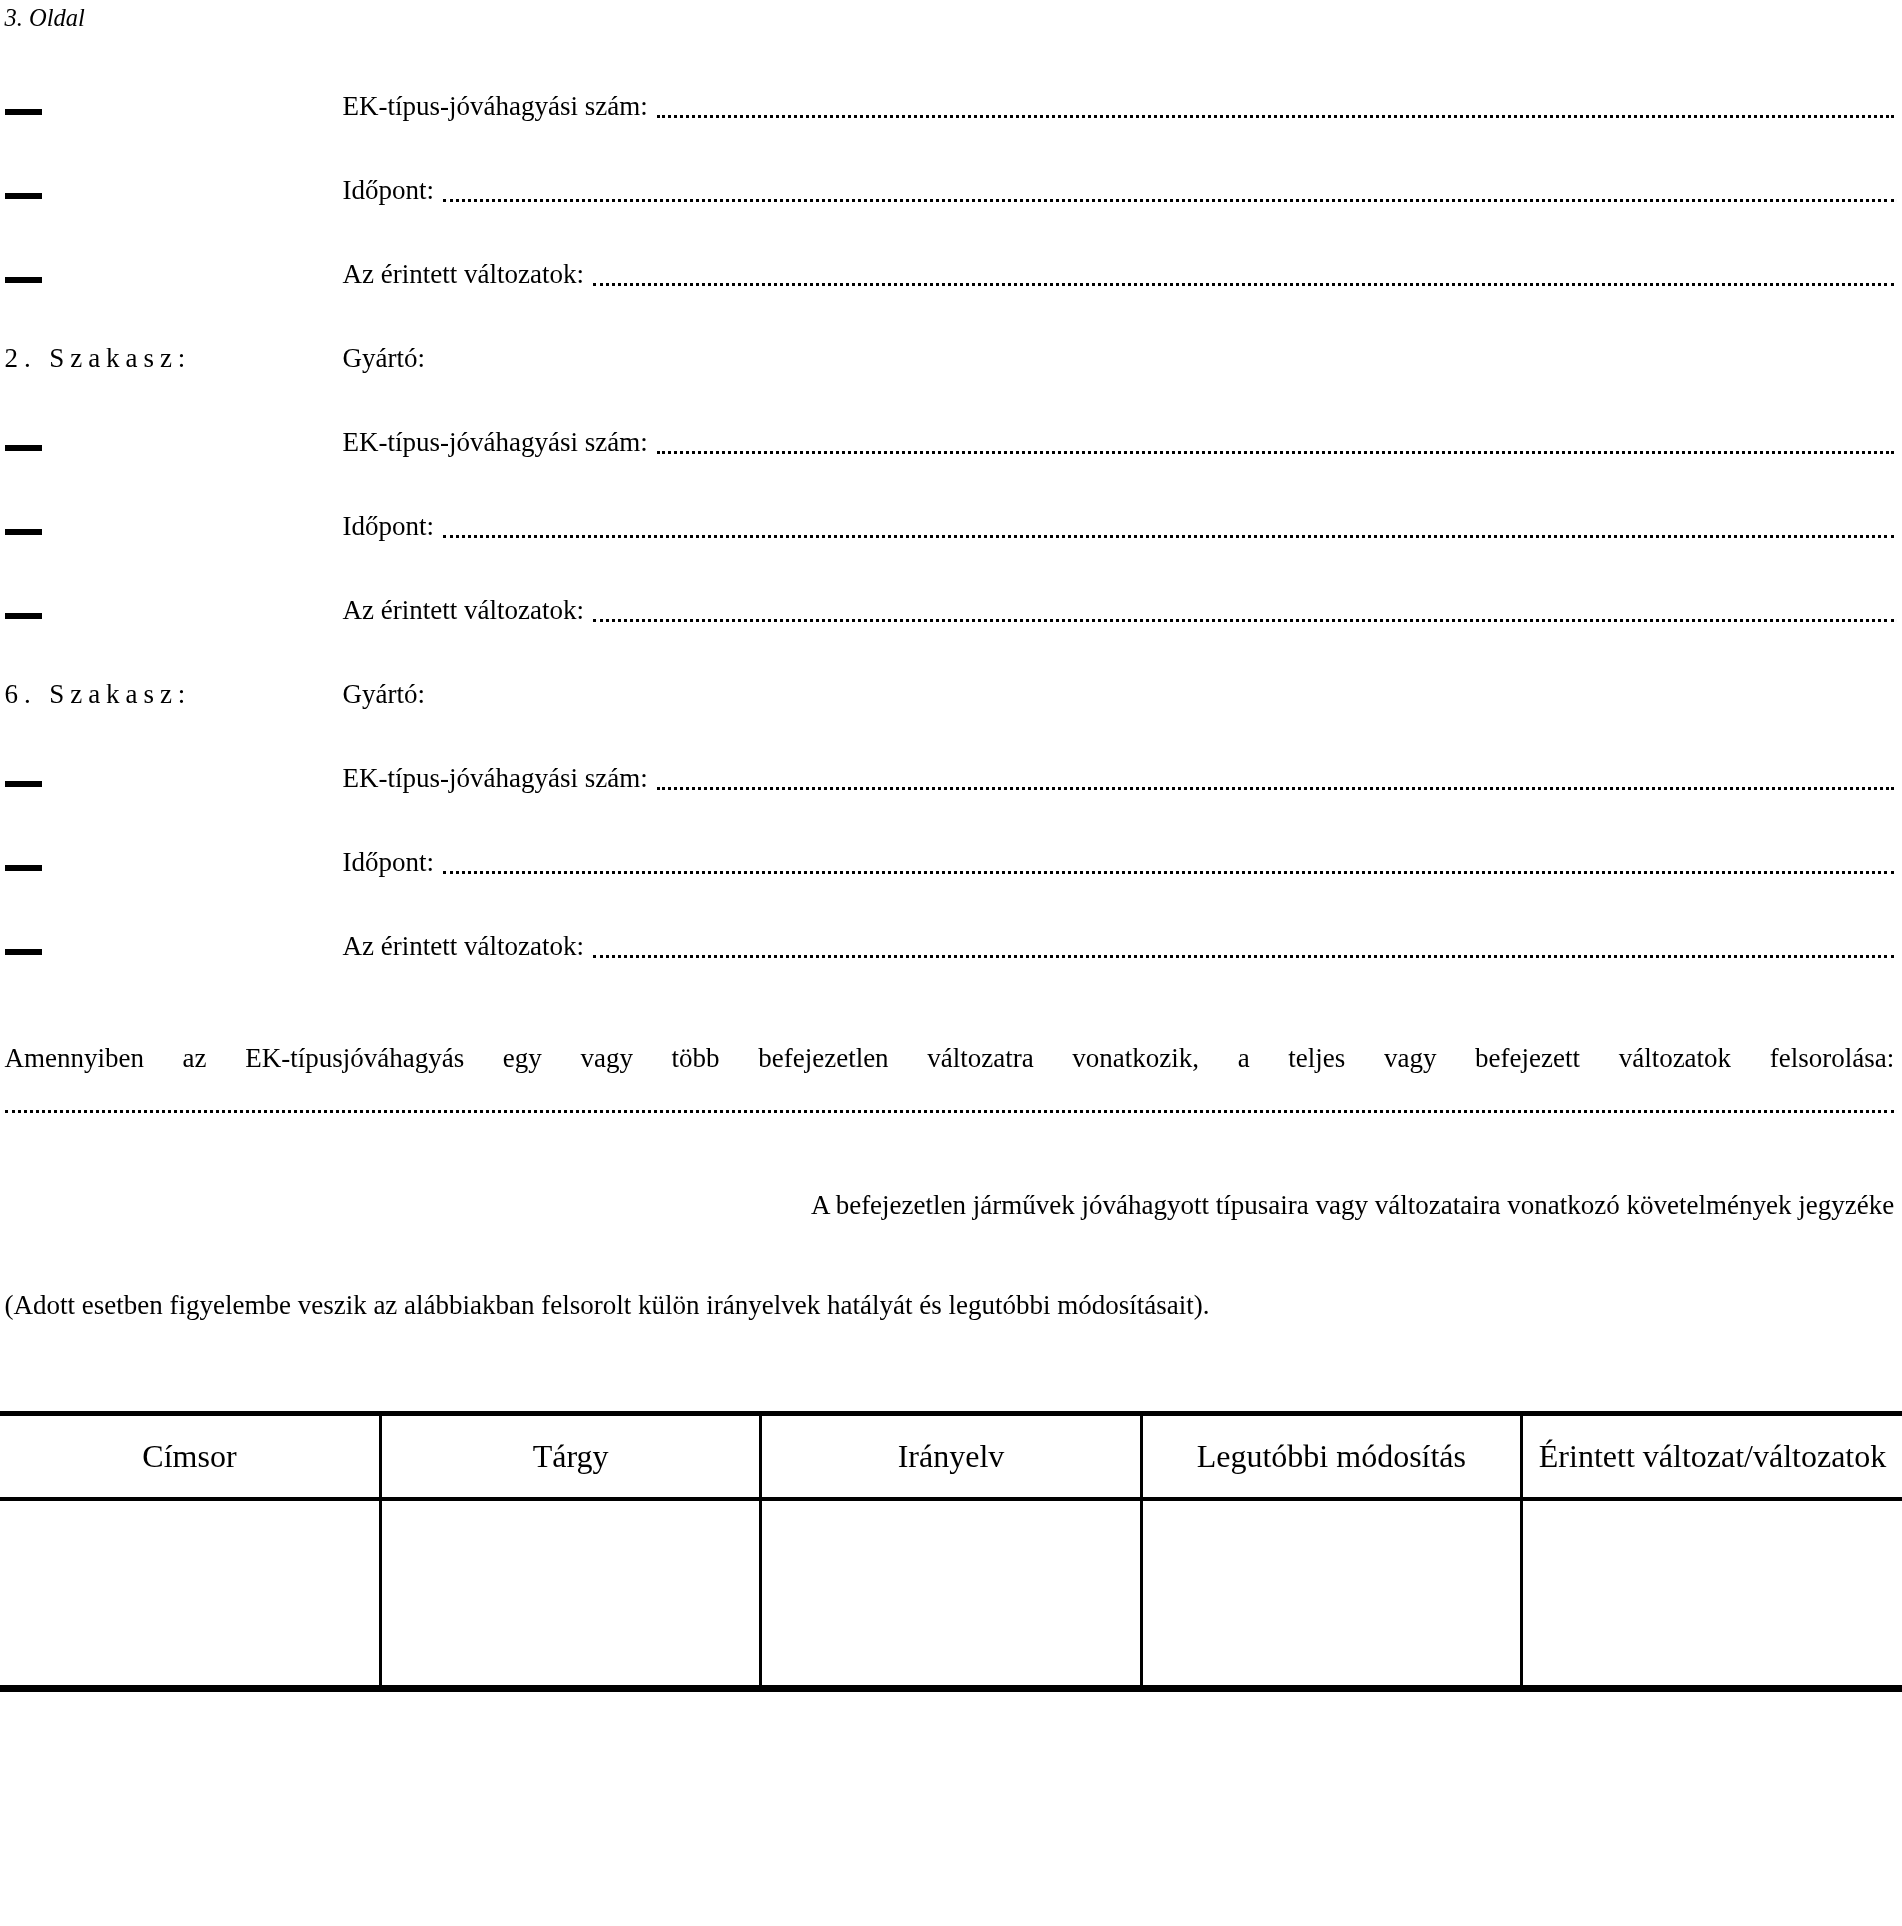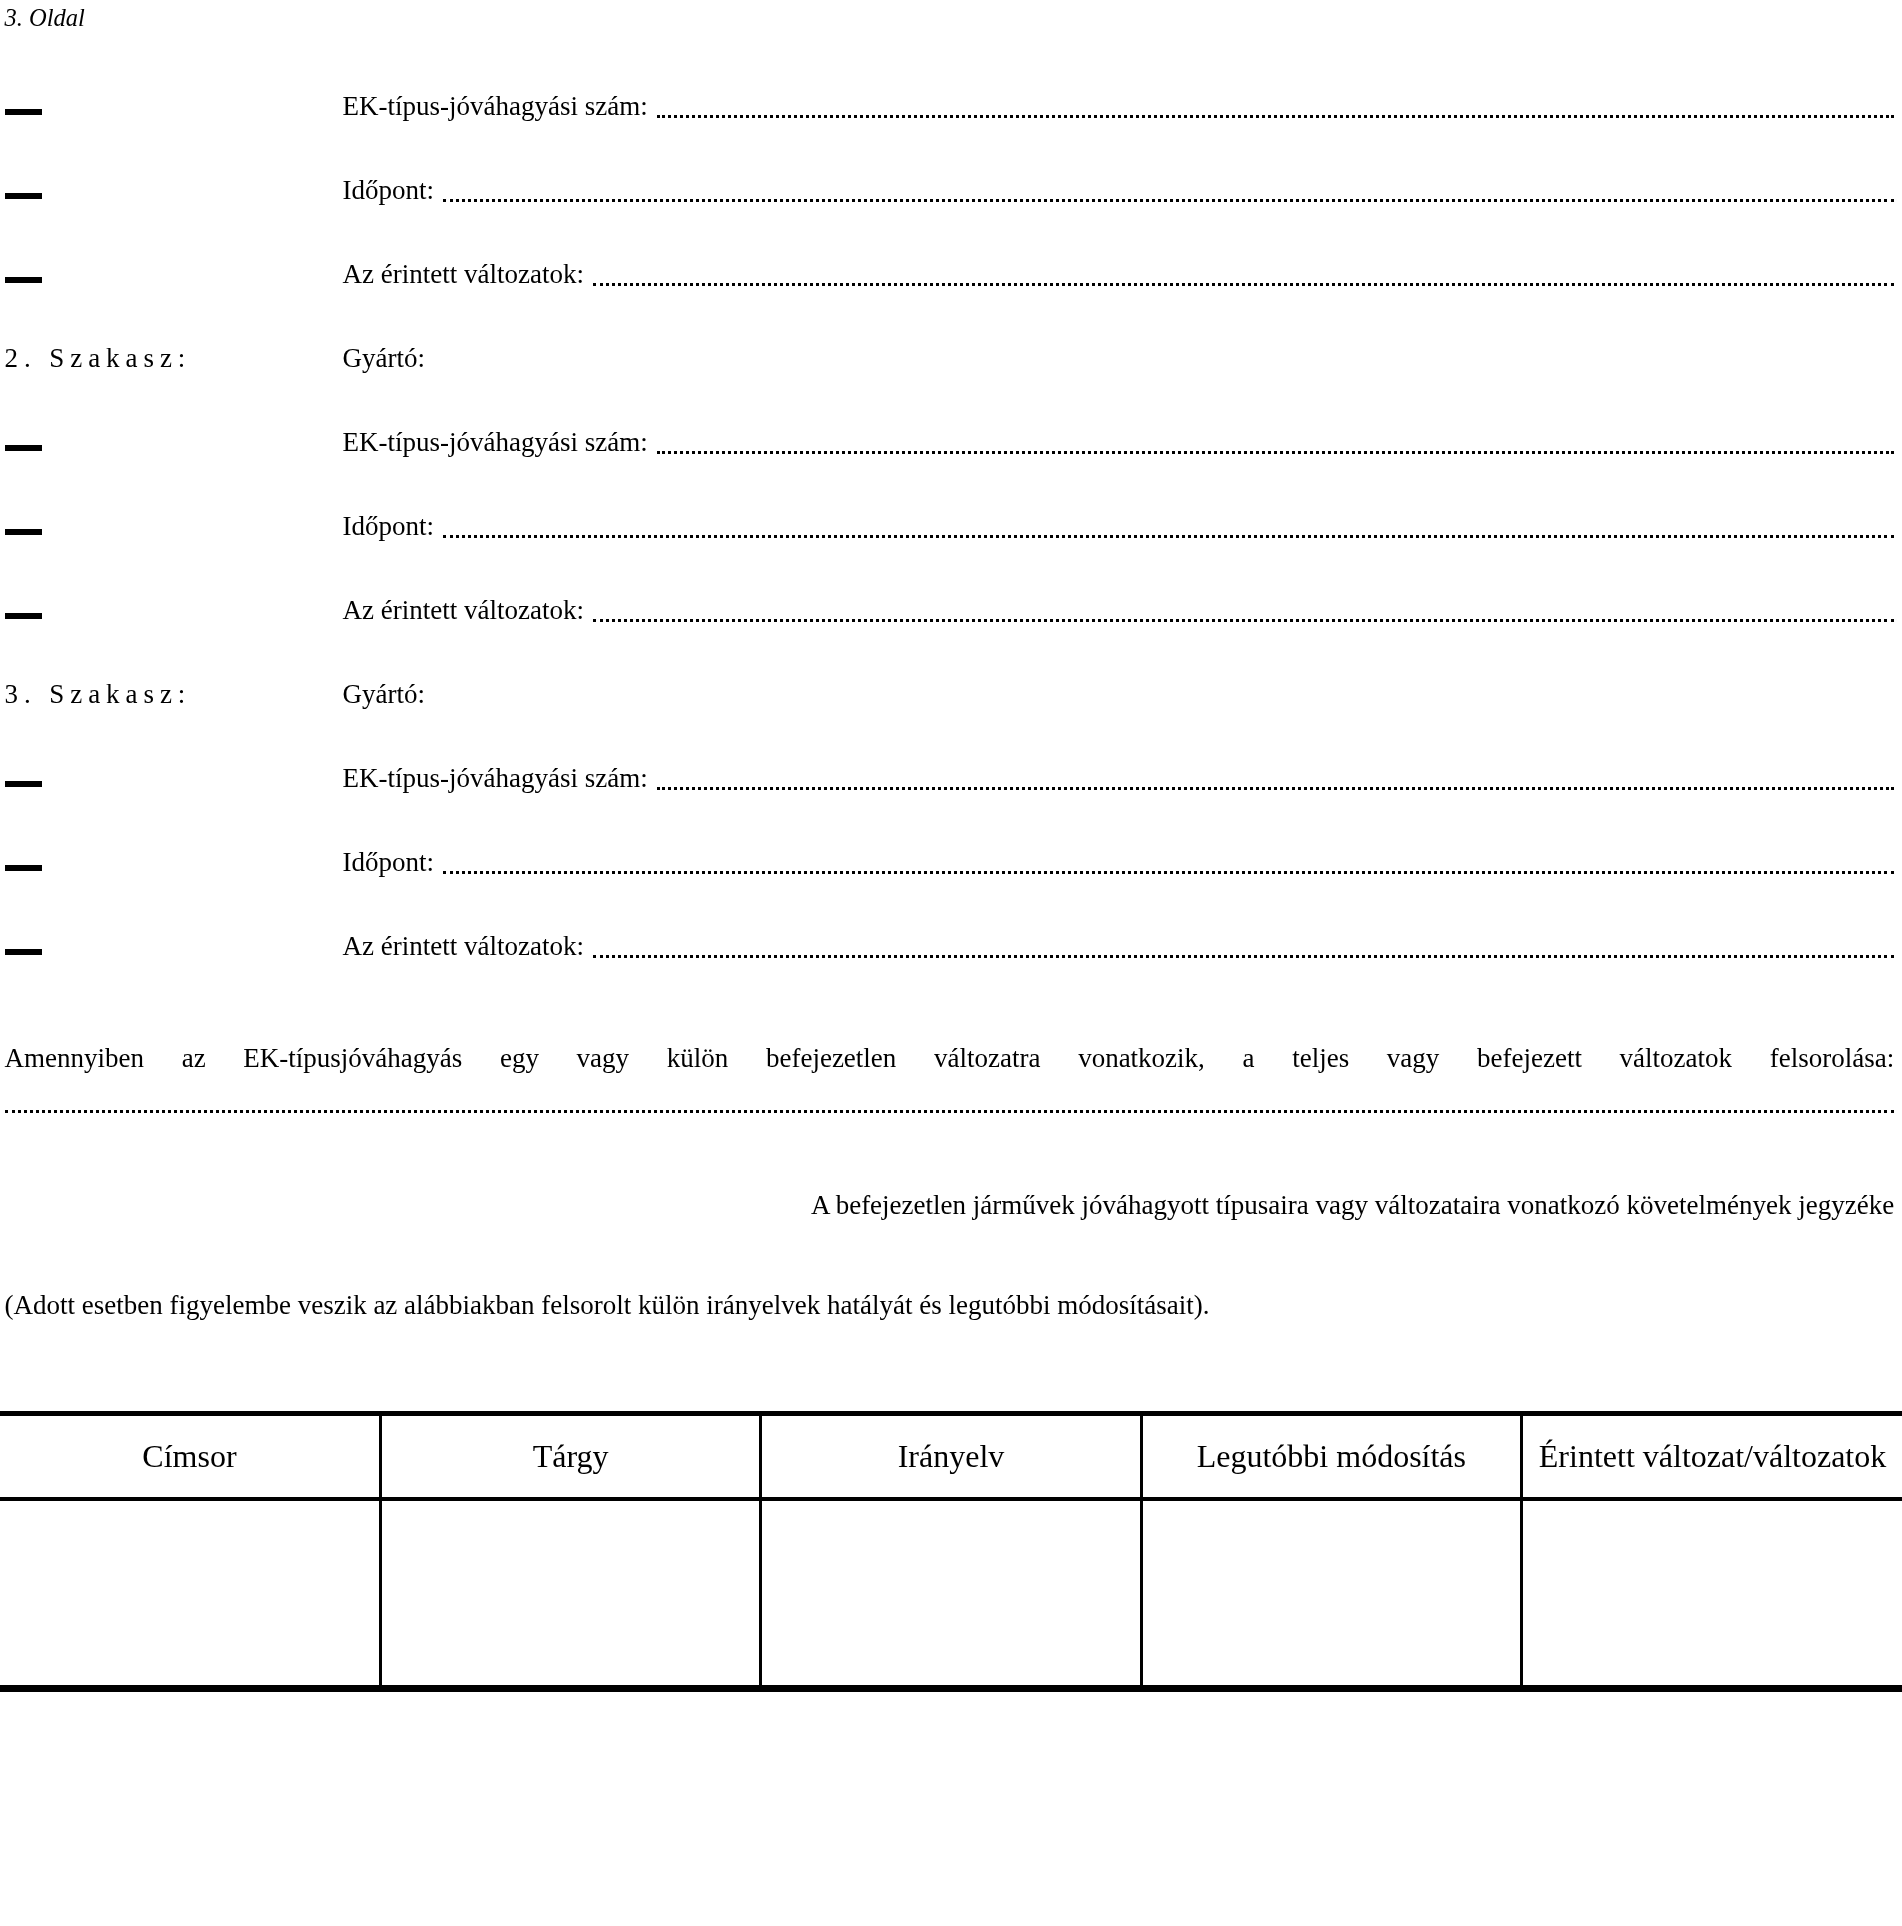--- a/index.html
+++ b/index.html
@@ -156,21 +156,21 @@
     </div>
     <div class="frow">
       <div class="c1"><span class="dash-bar" style="display:inline-block"></span></div>
       <div class="c2">
         <span class="lbl">Az érintett változatok:</span>
         <span class="leader"></span>
       </div>
     </div>
 
     <div class="frow">
-      <div class="c1 szakasz-label">3. Szakasz:</div>
+      <div class="c1 szakasz-label">6. Szakasz:</div>
       <div class="c2">
           <span class="lbl">Gyártó:</span>
         </div>
     </div>
     <div class="frow">
       <div class="c1"><span class="dash-bar" style="display:inline-block"></span></div>
       <div class="c2">
         <span class="lbl">EK-típus-jóváhagyási szám:</span>
         <span class="leader"></span>
       </div>
@@ -185,21 +185,21 @@
     <div class="frow">
       <div class="c1"><span class="dash-bar" style="display:inline-block"></span></div>
       <div class="c2">
         <span class="lbl">Az érintett változatok:</span>
         <span class="leader"></span>
       </div>
     </div>
 
   </div>
 
-  <div class="tx variants-note">Amennyiben az EK-típusjóváhagyás egy vagy külön befejezetlen változatra vonatkozik, a teljes vagy befejezett változatok felsorolása:</div>
+  <div class="tx variants-note">Amennyiben az EK-típusjóváhagyás egy vagy több befejezetlen változatra vonatkozik, a teljes vagy befejezett változatok felsorolása:</div>
 
   <div class="dotline"></div>
 
   <div class="tx req-heading">A befejezetlen járművek jóváhagyott típusaira vagy változataira vonatkozó követelmények jegyzéke</div>
 
   <div class="tx directives-note">(Adott esetben figyelembe veszik az alábbiakban felsorolt külön irányelvek hatályát és legutóbbi módosításait).</div>
 
   <table class="req-table">
     <thead>
       <tr>

